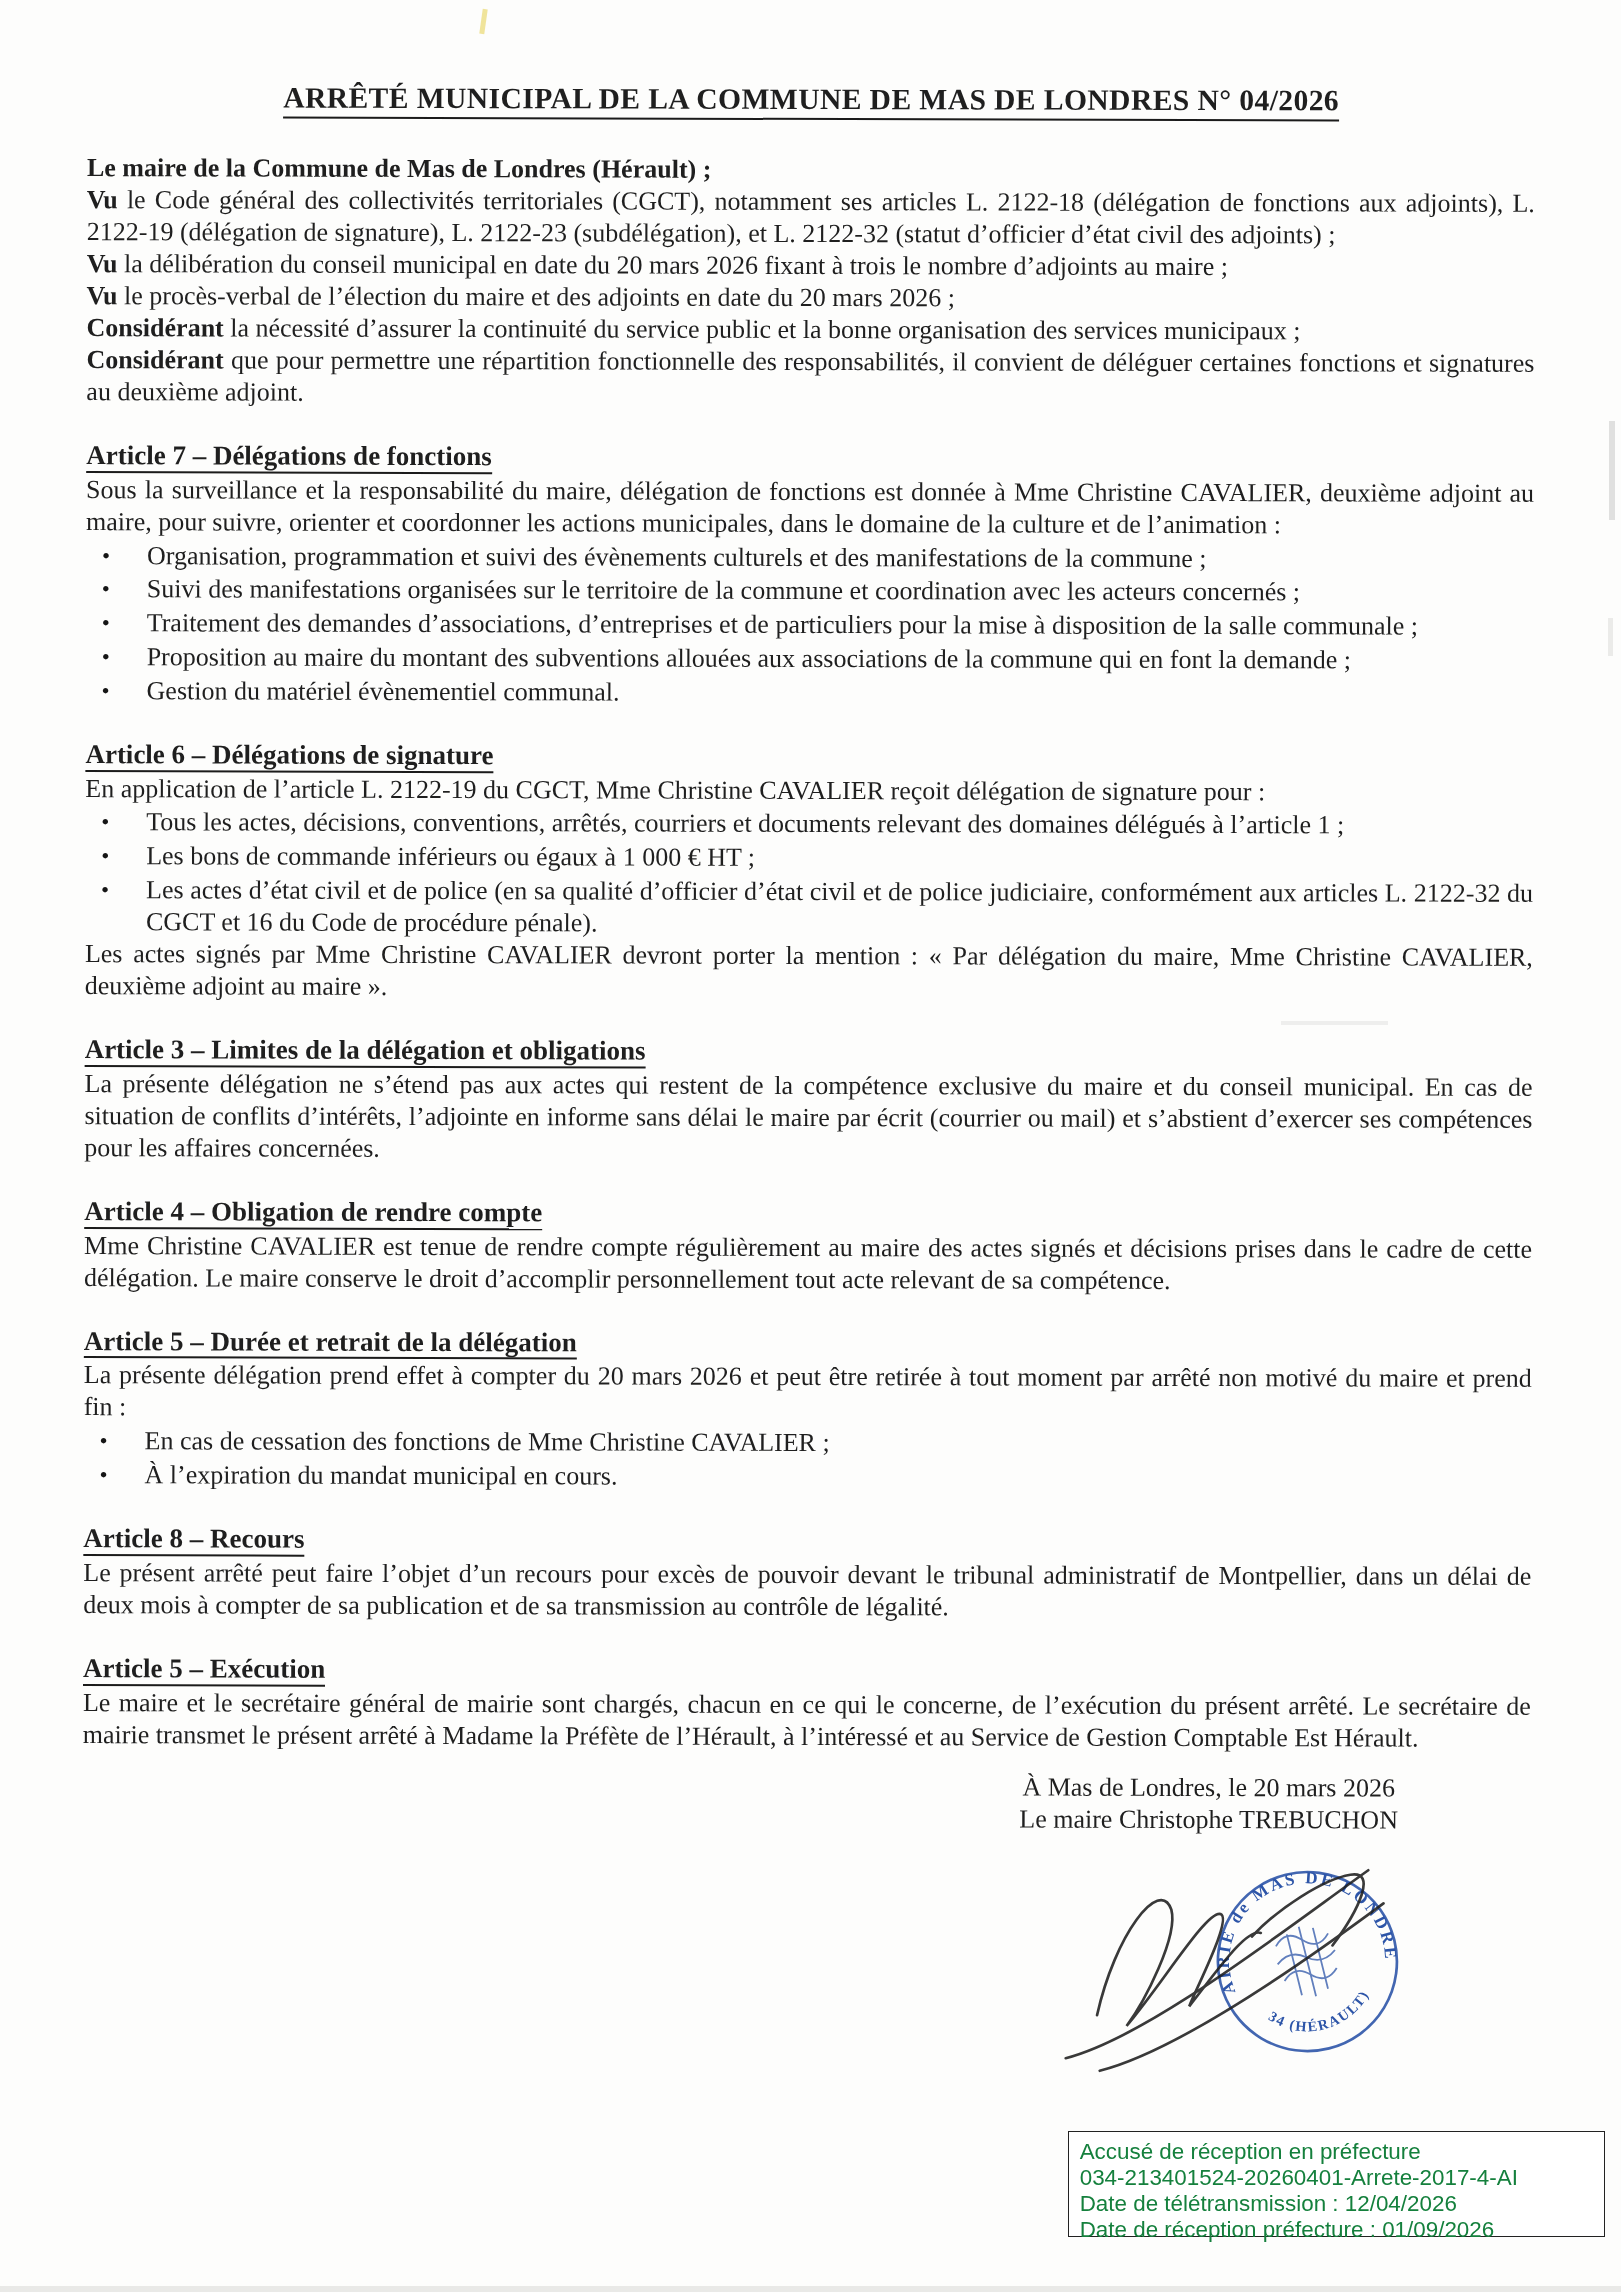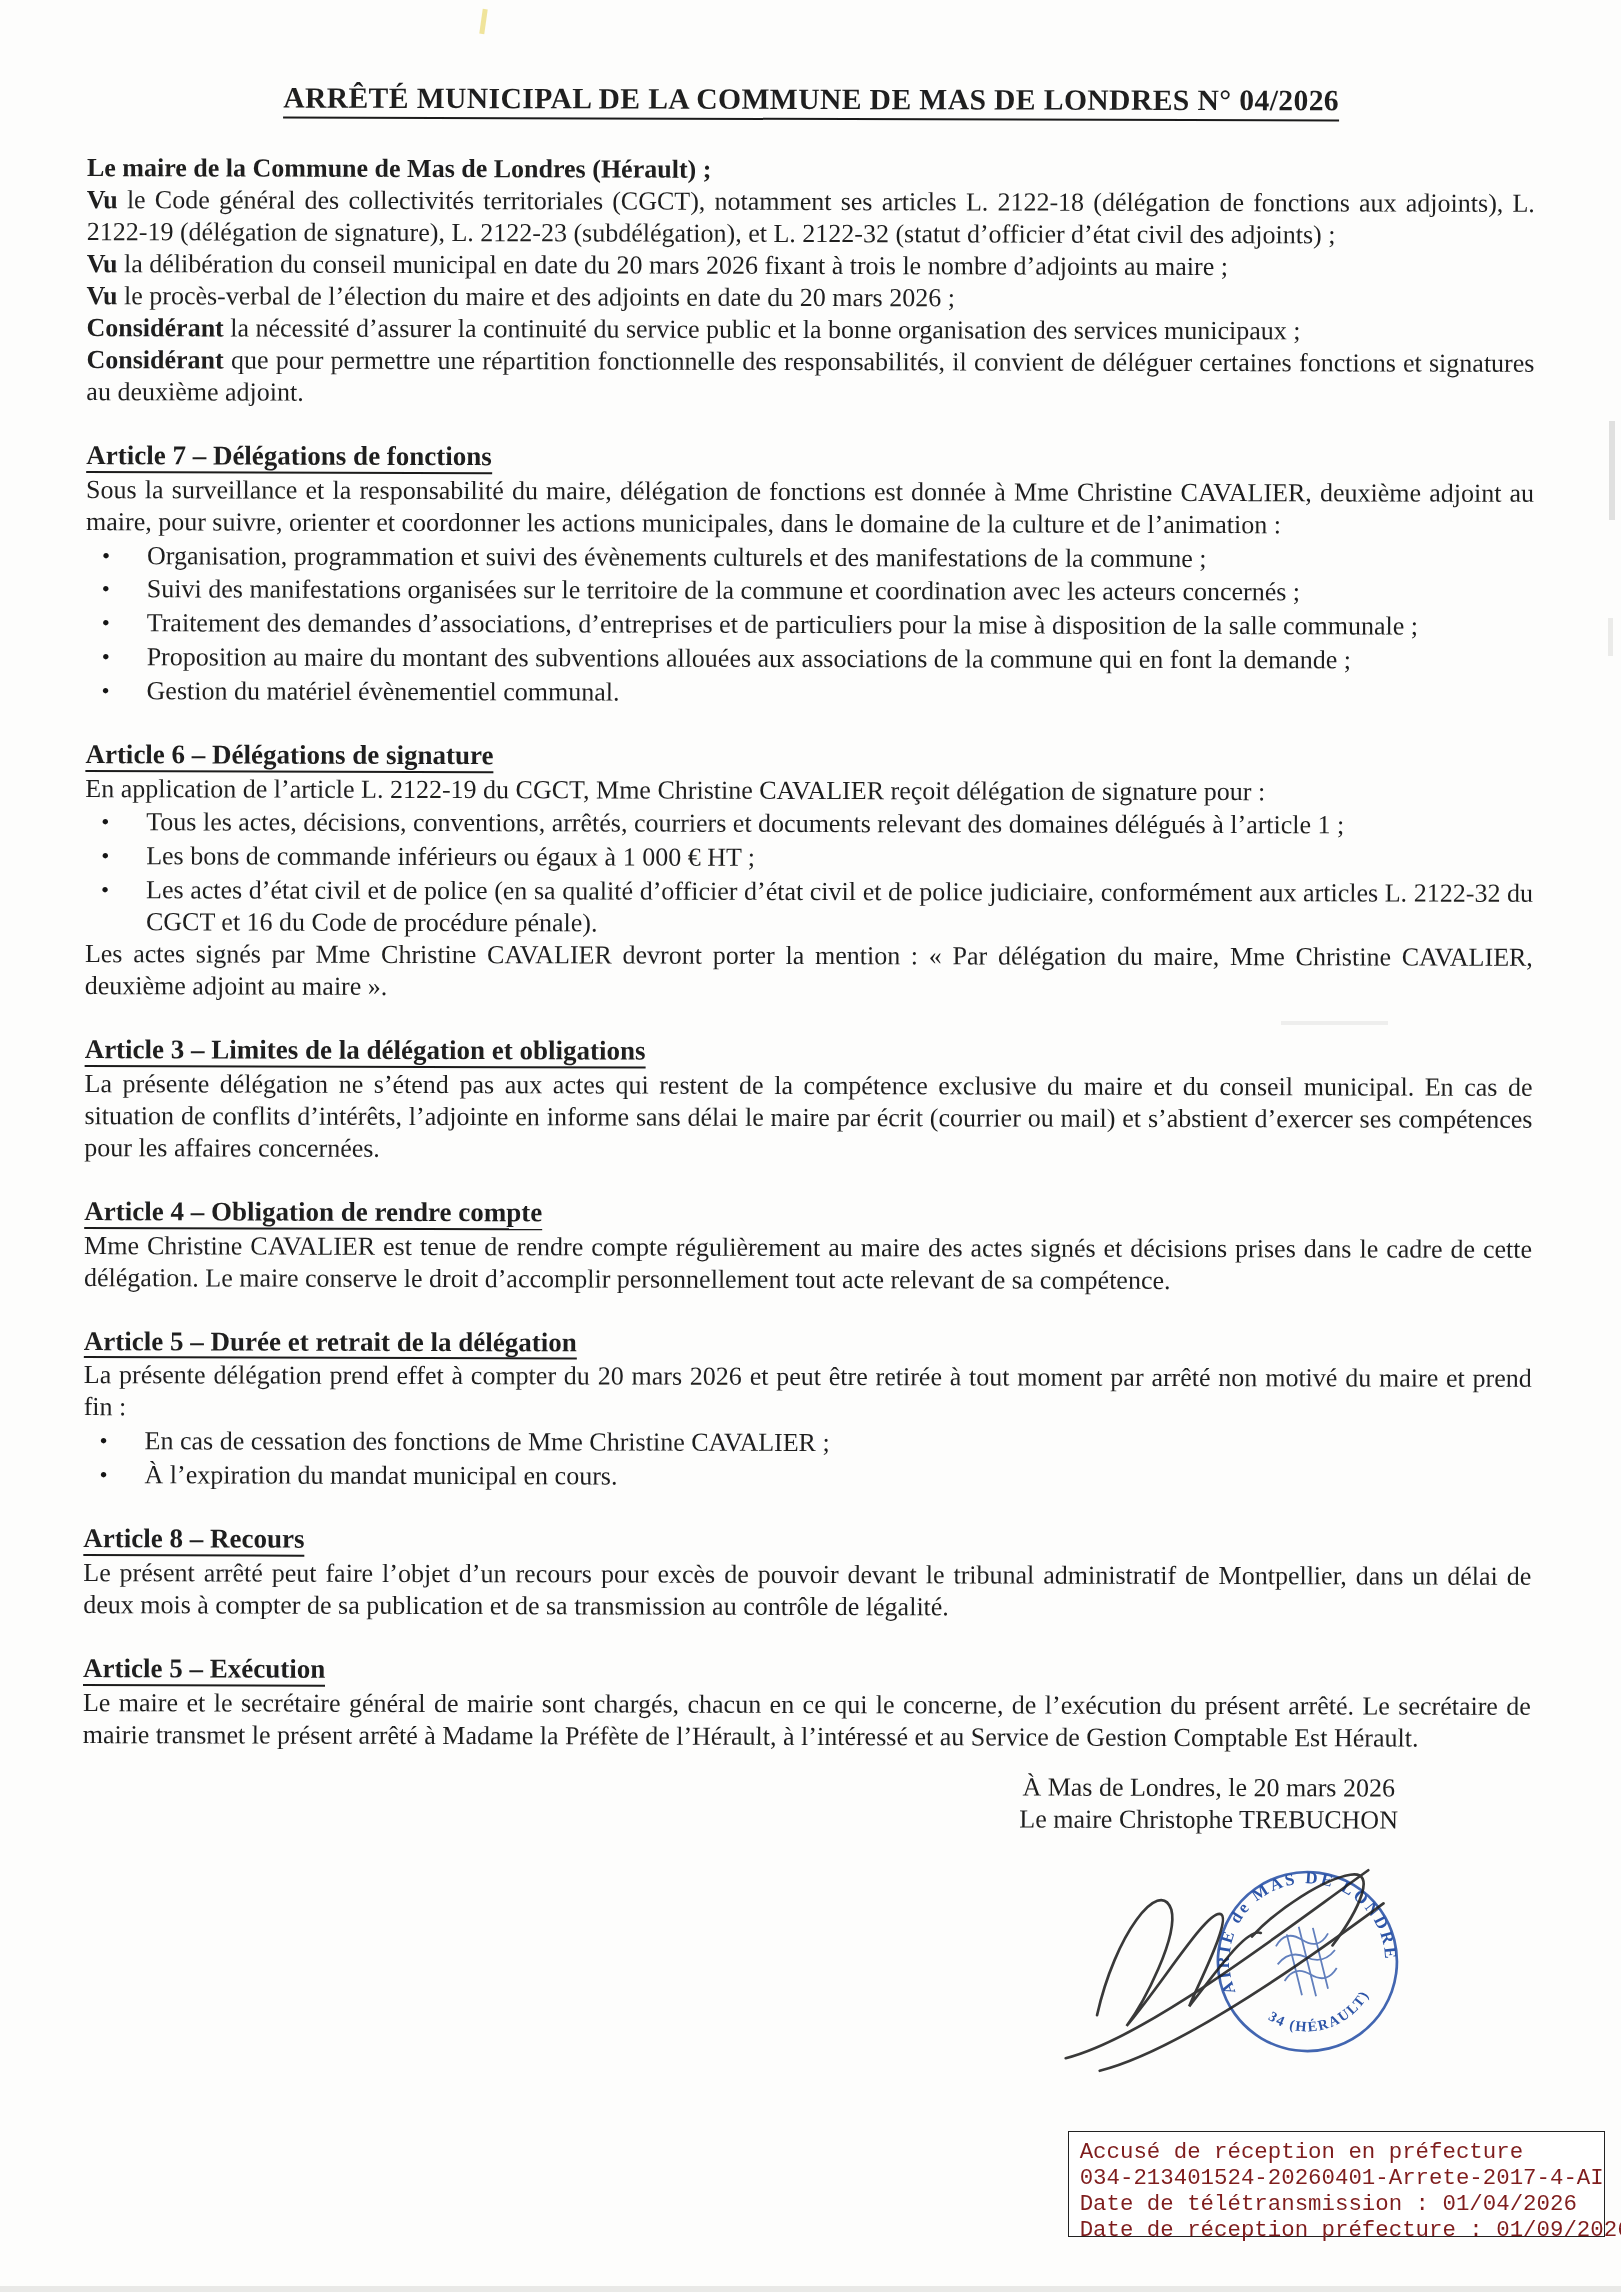--- a/index.html
+++ b/index.html
@@ -59,23 +59,23 @@
     position:absolute;left:1012px;top:1827px;
     width:555px;height:287px;
   }
   .reception-box{
     position:absolute;left:1068px;top:2131px;
     width:537px;height:106px;
     box-sizing:border-box;
     border:1.8px solid #222;
     background:#fff;
     padding:7.2px 10.7px;
-    font-family:Liberation Mono, monospace;
+    font-family:Liberation Sans, sans-serif;
     font-size:22.4px;line-height:26px;
-    color:#7f1d1d;
+    color:#15803d;
   }
   .reception-box div{white-space:nowrap;}
   .artifact{position:absolute;pointer-events:none;}
 </style>
 </head>
 <body>
 
 <div class="page">
 
   <div class="doc-content">
@@ -174,21 +174,21 @@
         <path d="M60,258 C 150,235 300,118 398,48"></path>
         <path d="M98,272 C 185,250 330,148 415,85"></path>
         <path d="M268,122 C 298,90 348,58 378,53 C 408,48 388,92 358,132"></path>
       </g>
     </svg>
   </div>
 
   <div class="reception-box">
       <div>Accusé de réception en préfecture</div>
       <div>034-213401524-20260401-Arrete-2017-4-AI</div>
-      <div>Date de télétransmission : 01/04/2026</div>
+      <div>Date de télétransmission : 12/04/2026</div>
       <div>Date de réception préfecture : 01/09/2026</div>
     </div>
 
   <div class="artifact" style="left:481px;top:9px;width:5.4px;height:25px;background:#e6d04a;opacity:.55;transform:rotate(8deg);"></div>
   <div class="artifact" style="left:1609px;top:421px;width:6.3px;height:99px;background:#c4c4c2;opacity:.5;"></div>
   <div class="artifact" style="left:1608px;top:618px;width:4.5px;height:38px;background:#cfcfcd;opacity:.4;"></div>
   <div class="artifact" style="left:1281px;top:1021px;width:107px;height:3.6px;background:#9a9a98;opacity:.15;"></div>
 
 </div>
 

